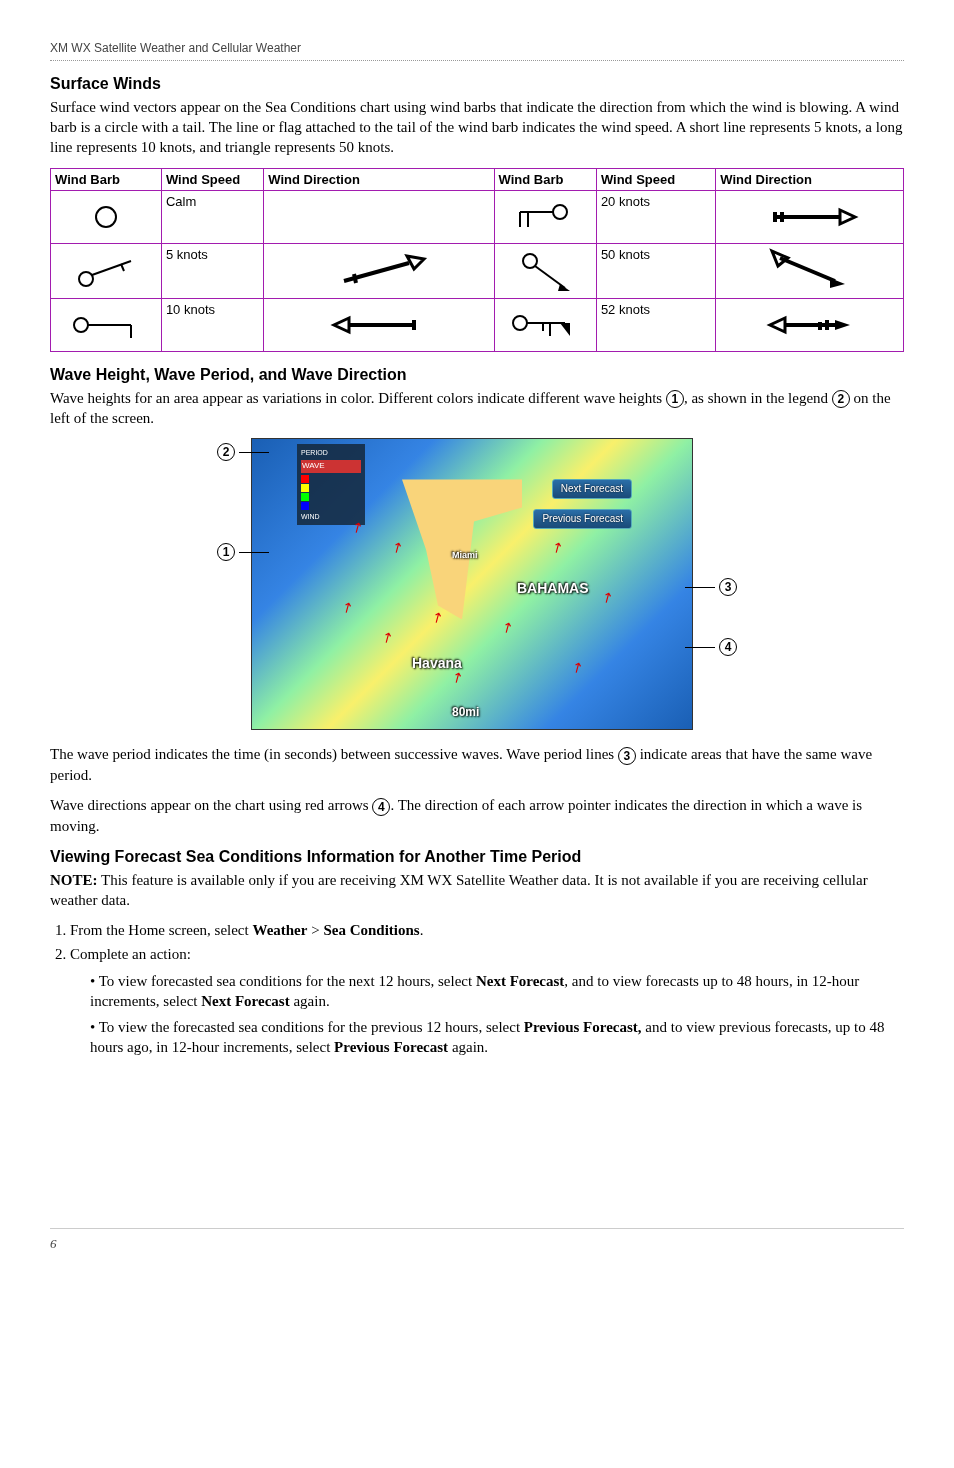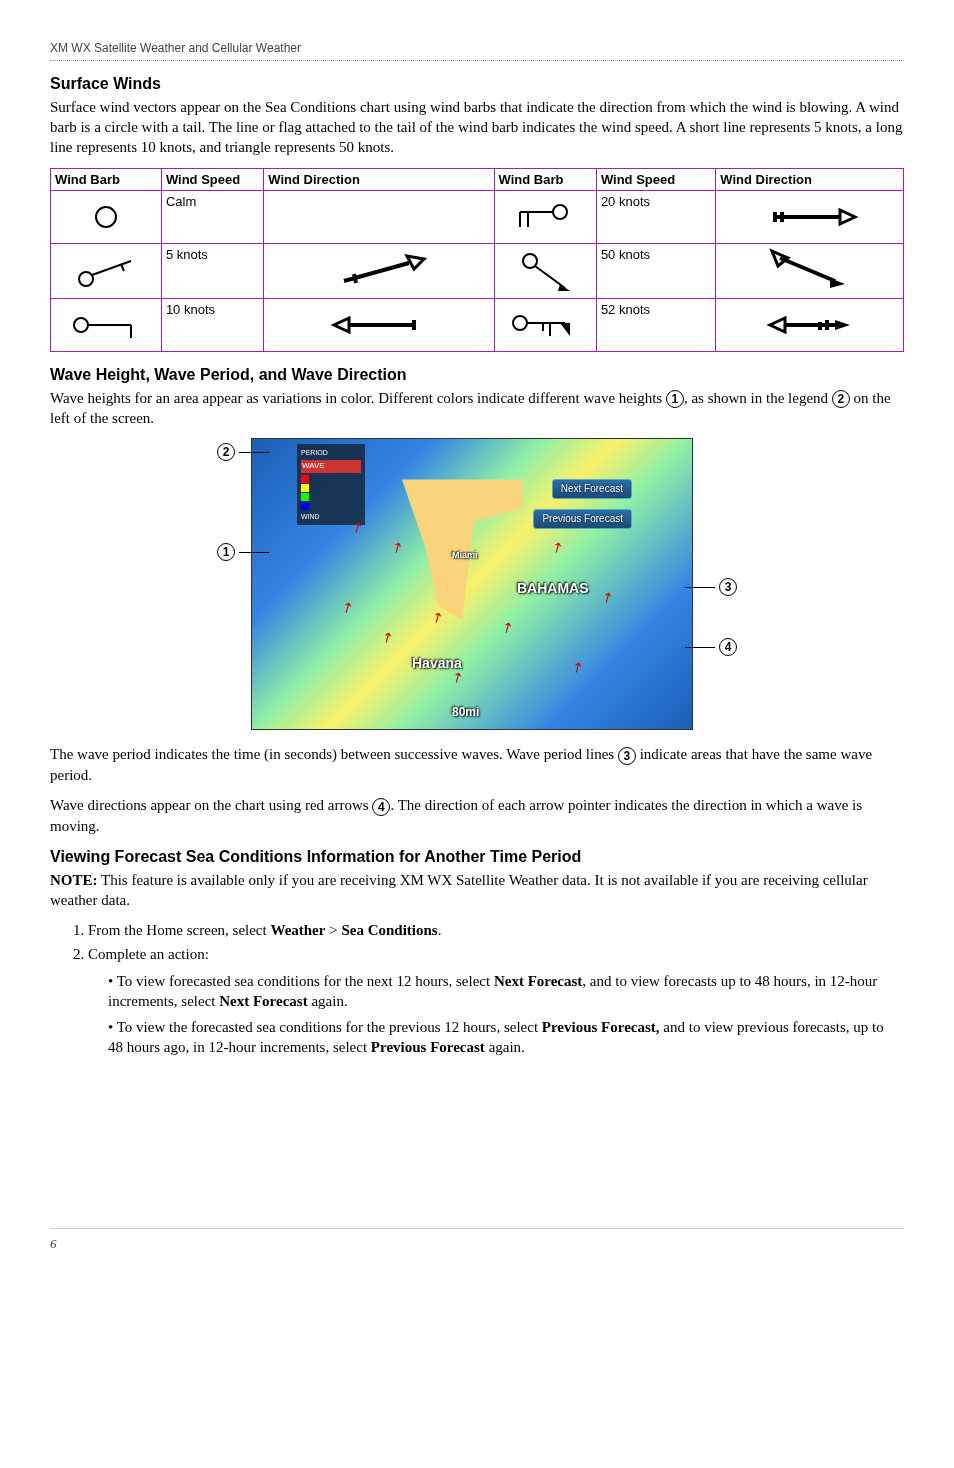--- a/index.html
+++ b/index.html
@@ -138,21 +138,21 @@
   }
   .legend-row { display:flex; align-items:center; gap:3px; margin:1px 0;}
   .legend-swatch { width:8px; height:8px; }
   .wind-arrow {
     position: absolute;
     color: #d00;
     font-size: 14px;
     transform: rotate(-30deg);
   }
   ol { padding-left: 20px; margin: 6px 0;}
-  ol li { margin: 4px 18px; }
+  ol li { margin: 4px 0; }
   ul { list-style: none; padding-left: 20px; margin: 4px 0;}
   ul li::before { content: "• "; }
   ul li { margin: 6px 0; }
   .footer {
     display: flex;
     justify-content: space-between;
     font-family: "Times New Roman", serif;
     font-style: italic;
     font-size: 13px;
     color: #444;

